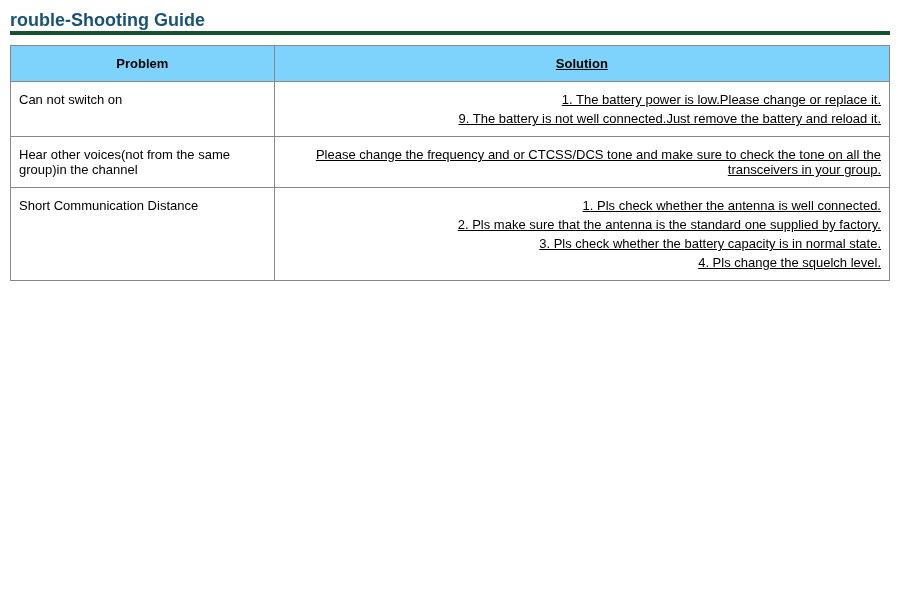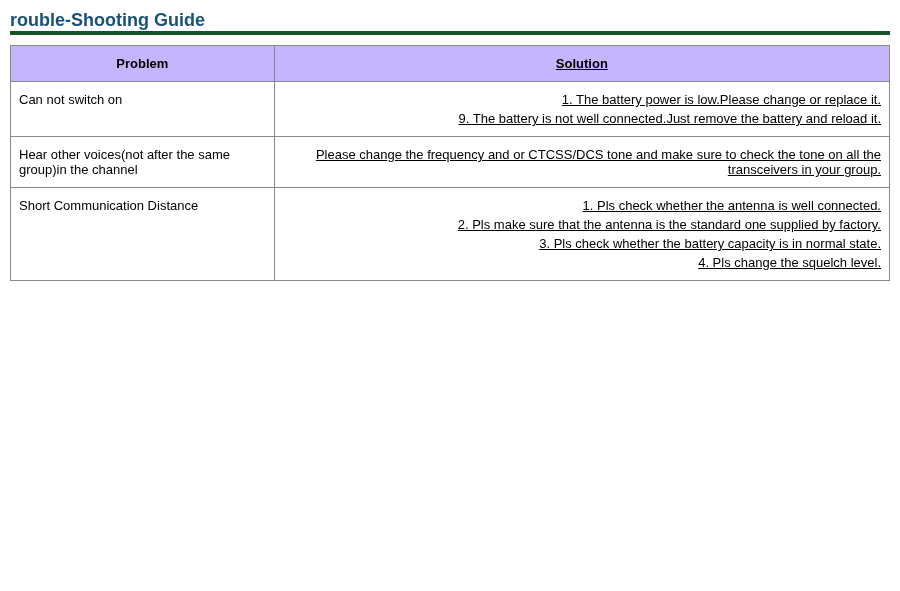--- a/index.html
+++ b/index.html
@@ -30,21 +30,21 @@
       border: 1px solid #888;
     }
 
     th, td {
       border: 1px solid #888;
       padding: 10px 8px;
       vertical-align: top;
     }
 
     th {
-      background-color: #c4b5fd;
+      background-color: #7dd3fc;
       font-weight: bold;
       font-size: 13px;
     }
 
     .problem-col {
       width: 30%;
     }
 
     .solution-col {
       width: 70%;
@@ -74,21 +74,21 @@
   </thead>
   <tbody id="table-body">
   <tr>
         <td class="problem-col">Can not switch on</td>
         <td class="solution-col">
           <p>1. The battery power is low.Please change or replace it.</p>
           <p>9. The battery is not well connected.Just remove the battery and reload it.</p>
         </td>
       </tr>
       <tr>
-        <td class="problem-col">Hear other voices(not after the same group)in the channel</td>
+        <td class="problem-col">Hear other voices(not from the same group)in the channel</td>
         <td class="solution-col">
           <p>Please change the frequency and or CTCSS/DCS tone and make sure to check the tone on all the transceivers in your group.</p>
         </td>
       </tr>
       <tr>
         <td class="problem-col">Short Communication Distance</td>
         <td class="solution-col">
           <p>1. Pls check whether the antenna is well connected.</p>
           <p>2. Pls make sure that the antenna is the standard one supplied by factory.</p>
           <p>3. Pls check whether the battery capacity is in normal state.</p>

